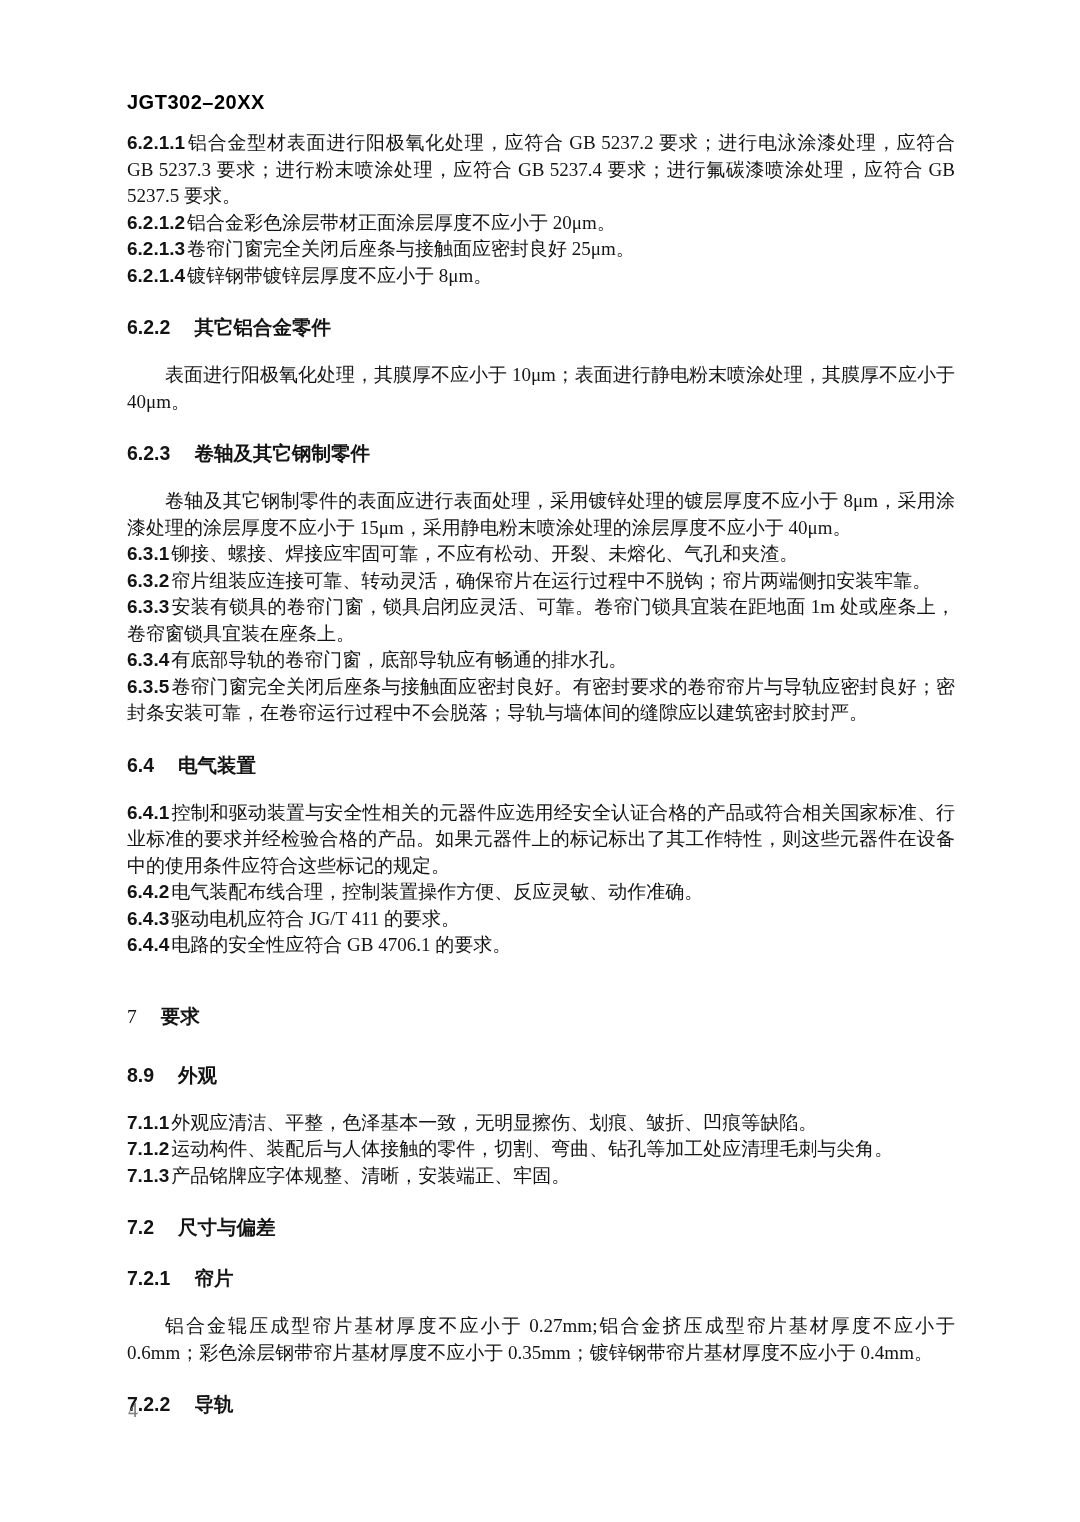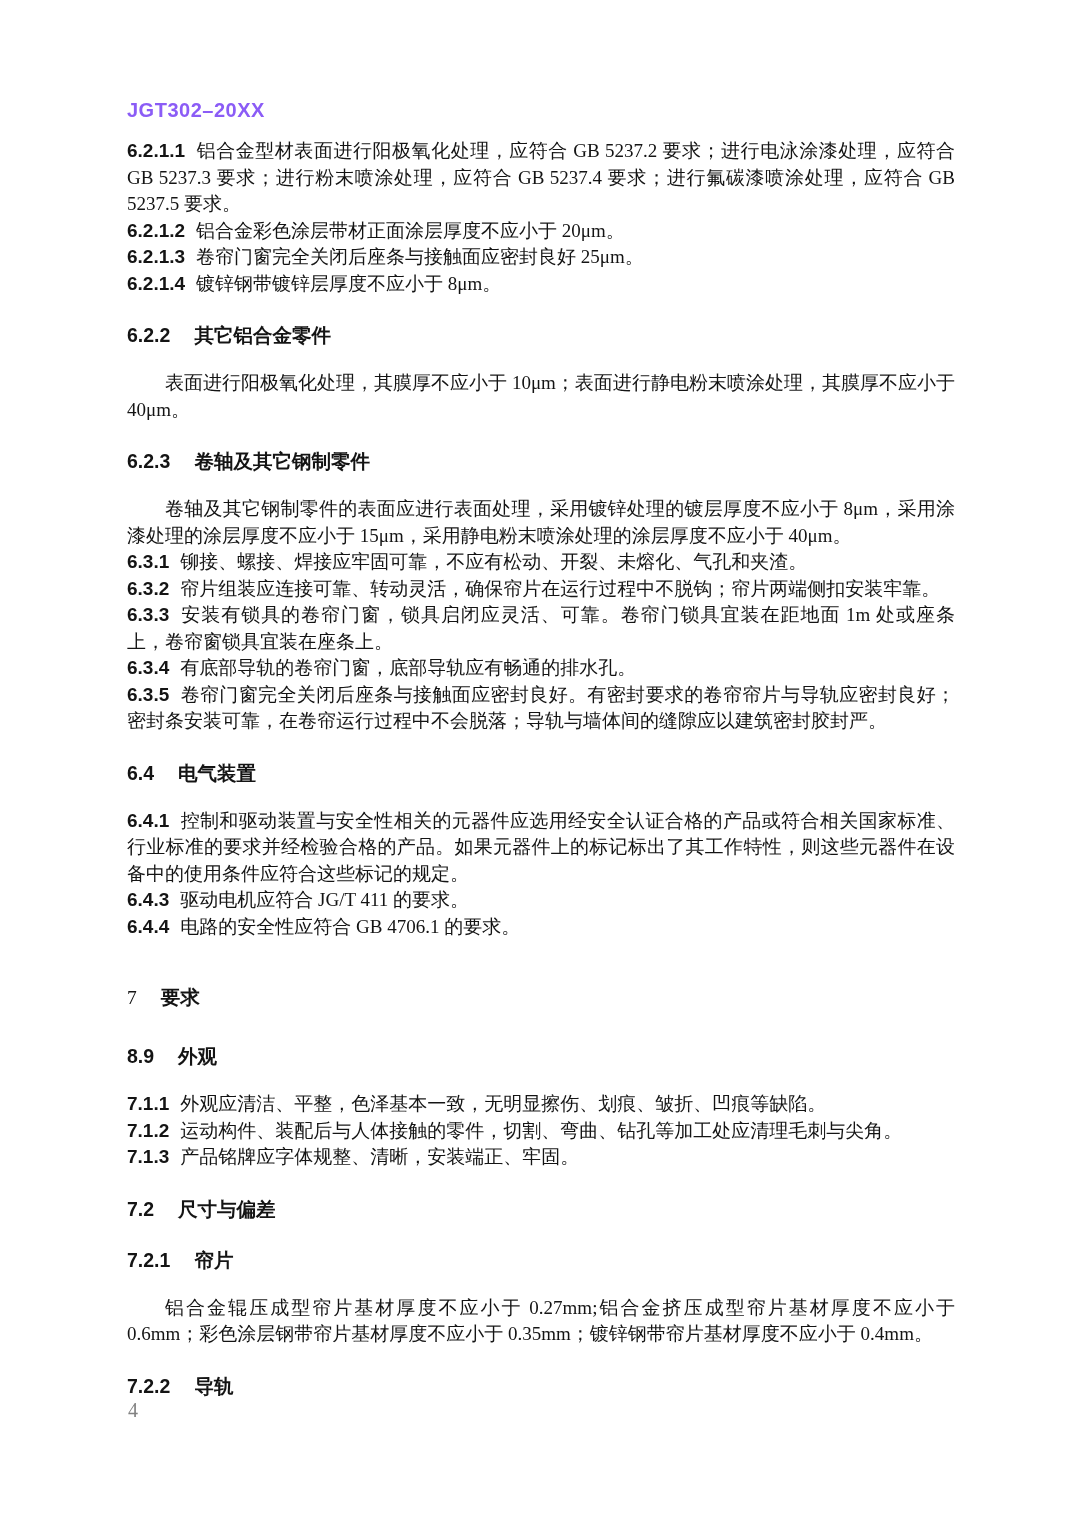--- a/index.html
+++ b/index.html
@@ -16,35 +16,35 @@
     box-sizing:border-box;
     padding:86px 125px 0 127px;
     background:#ffffff;
     overflow:hidden;
   }
   .doc-header {
     font-family:"Liberation Sans","DejaVu Sans",sans-serif;
     font-weight:bold;
     font-size:20px;
     line-height:24px;
-    color:#8b5cf6;
+    color:#000000;
     letter-spacing:0.5px;
-    margin:12px 0 16px 0;
+    margin:4px 0 16px 0;
   }
   .clause, .para {
     font-size:19px;
     line-height:26.5px;
     text-align:justify;
     margin:0;
   }
   .para { text-indent:2em; }
   .num {
     font-family:"Liberation Sans","DejaVu Sans",sans-serif;
     font-weight:bold;
-    margin-right:11px;
+    margin-right:2px;
     white-space:nowrap;
   }
   .heading {
     font-family:"Liberation Sans","DejaVu Sans",sans-serif;
     font-weight:bold;
     font-size:19.5px;
     line-height:26px;
     margin:25px 0 22px 0;
     text-indent:0;
   }
@@ -80,20 +80,21 @@
       <p class="para">表面进行阳极氧化处理，其膜厚不应小于 10μm；表面进行静电粉末喷涂处理，其膜厚不应小于 40μm。</p>
       <div class="heading"><span class="num">6.2.3</span><span>卷轴及其它钢制零件</span></div>
       <p class="para">卷轴及其它钢制零件的表面应进行表面处理，采用镀锌处理的镀层厚度不应小于 8μm，采用涂漆处理的涂层厚度不应小于 15μm，采用静电粉末喷涂处理的涂层厚度不应小于 40μm。</p>
       <div class="clause"><span class="num">6.3.1</span><span>铆接、螺接、焊接应牢固可靠，不应有松动、开裂、未熔化、气孔和夹渣。</span></div>
       <div class="clause"><span class="num">6.3.2</span><span>帘片组装应连接可靠、转动灵活，确保帘片在运行过程中不脱钩；帘片两端侧扣安装牢靠。</span></div>
       <div class="clause"><span class="num">6.3.3</span><span>安装有锁具的卷帘门窗，锁具启闭应灵活、可靠。卷帘门锁具宜装在距地面 1m 处或座条上，卷帘窗锁具宜装在座条上。</span></div>
       <div class="clause"><span class="num">6.3.4</span><span>有底部导轨的卷帘门窗，底部导轨应有畅通的排水孔。</span></div>
       <div class="clause"><span class="num">6.3.5</span><span>卷帘门窗完全关闭后座条与接触面应密封良好。有密封要求的卷帘帘片与导轨应密封良好；密封条安装可靠，在卷帘运行过程中不会脱落；导轨与墙体间的缝隙应以建筑密封胶封严。</span></div>
       <div class="heading"><span class="num">6.4</span><span>电气装置</span></div>
       <div class="clause"><span class="num">6.4.1</span><span>控制和驱动装置与安全性相关的元器件应选用经安全认证合格的产品或符合相关国家标准、行业标准的要求并经检验合格的产品。如果元器件上的标记标出了其工作特性，则这些元器件在设备中的使用条件应符合这些标记的规定。</span></div>
+      <div class="clause"><span class="num">6.4.2</span><span>电气装配布线合理，控制装置操作方便、反应灵敏、动作准确。</span></div>
       <div class="clause"><span class="num">6.4.3</span><span>驱动电机应符合 JG/T 411 的要求。</span></div>
       <div class="clause"><span class="num">6.4.4</span><span>电路的安全性应符合 GB 4706.1 的要求。</span></div>
       <div class="heading chapter"><span class="num-plain">7</span><span>要求</span></div>
       <div class="heading"><span class="num">8.9</span><span>外观</span></div>
       <div class="clause"><span class="num">7.1.1</span><span>外观应清洁、平整，色泽基本一致，无明显擦伤、划痕、皱折、凹痕等缺陷。</span></div>
       <div class="clause"><span class="num">7.1.2</span><span>运动构件、装配后与人体接触的零件，切割、弯曲、钻孔等加工处应清理毛刺与尖角。</span></div>
       <div class="clause"><span class="num">7.1.3</span><span>产品铭牌应字体规整、清晰，安装端正、牢固。</span></div>
       <div class="heading"><span class="num">7.2</span><span>尺寸与偏差</span></div>
       <div class="heading"><span class="num">7.2.1</span><span>帘片</span></div>
       <p class="para">铝合金辊压成型帘片基材厚度不应小于 0.27mm;铝合金挤压成型帘片基材厚度不应小于 0.6mm；彩色涂层钢带帘片基材厚度不应小于 0.35mm；镀锌钢带帘片基材厚度不应小于 0.4mm。</p>

